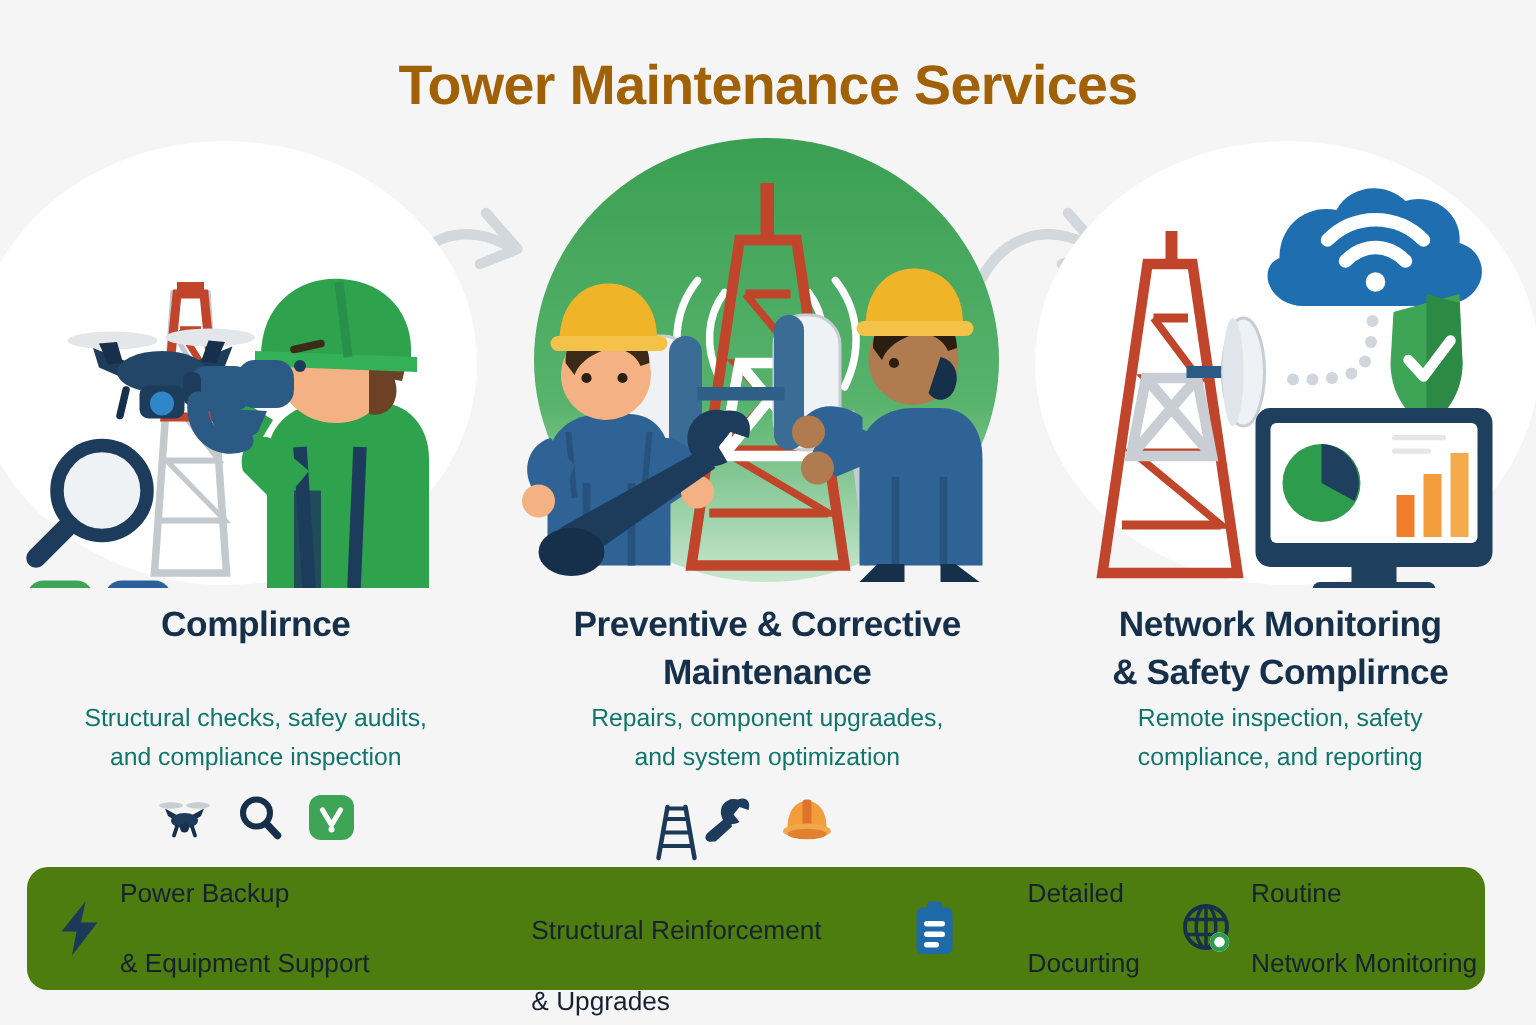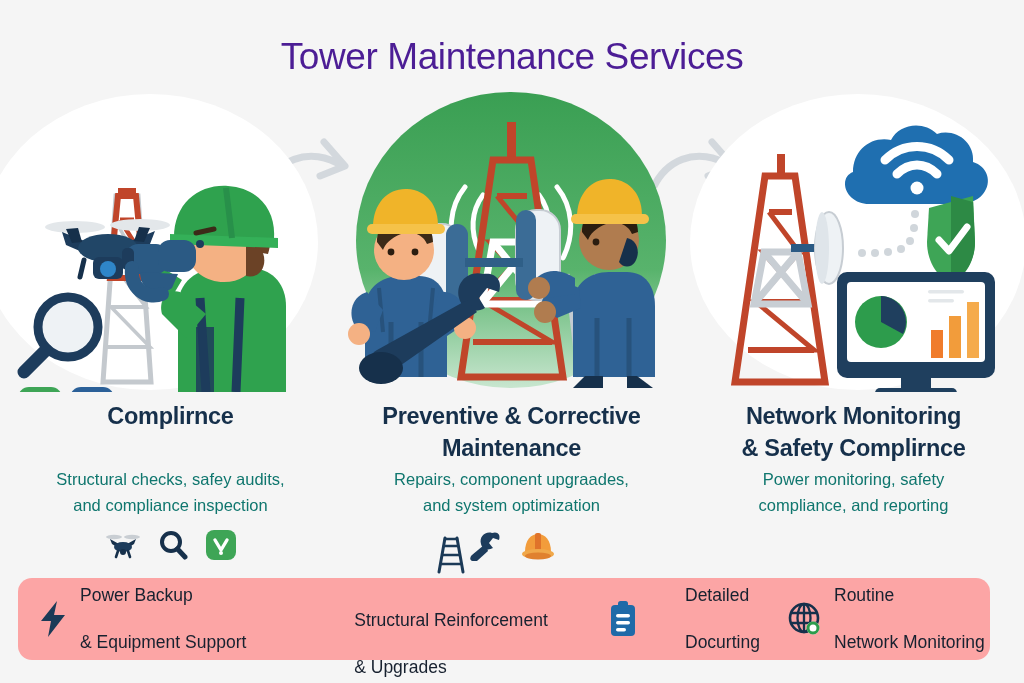--- a/index.html
+++ b/index.html
@@ -7,22 +7,22 @@
     width: 1024px; height: 683px;
     background: #f5f5f5;
     font-family: "Liberation Sans", sans-serif;
     overflow: hidden;
   }
   #page { position: relative; width: 1024px; height: 683px; background: #f5f5f5; }
 
   .title {
     position: absolute; top: 36px; left: 0; width: 1024px;
     text-align: center;
-    font-size: 37px; font-weight: 400; letter-spacing: -0.4px;
-    color: #4c1d95;
+    font-size: 37px; font-weight: 700; letter-spacing: -0.4px;
+    color: #a16207;
   }
 
   
   .panel { position: absolute; top: 92px; width: 341px; height: 470px; }
   #panel-1 { left: 0; }
   #panel-2 { left: 341px; }
   #panel-3 { left: 683px; }
 
   .art { position: absolute; top: 0; left: 0; width: 341px; height: 300px; }
   .art svg { position: absolute; top: 0; left: 0; }
@@ -40,21 +40,21 @@
   }
   .panel-icons {
     position: absolute; left: 0; width: 341px; top: 438px;
     display: flex; justify-content: center; align-items: center; gap: 18px;
   }
 
   
   .footer {
     position: absolute; left: 18px; top: 578px;
     width: 972px; height: 82px;
-    background: #fca5a5; border-radius: 14px;
+    background: #4d7c0f; border-radius: 14px;
     display: flex; align-items: center;
   }
   .footer-item {
     display: flex; align-items: center; gap: 12px;
     padding-left: 20px;
   }
   #footer-item-0 { width: 276px; }
   #footer-item-1 { width: 300px; padding-left: 14px; flex-direction: column; }
   #footer-item-2 { width: 184px; padding-left: 14px; gap: 47px; }
   #footer-item-3 { width: 212px; padding-left: 10px; }
@@ -364,21 +364,21 @@
           <rect x="192" y="296" width="82" height="10" rx="5" fill="#1f3f5e"></rect>
         </g>
       </svg>
     </div>
 
     <div class="panel-title">
       <div>Network Monitoring</div>
       <div>&amp; Safety Complirnce</div>
     </div>
     <div class="panel-desc">
-      <div>Power monitoring, safety</div>
+      <div>Remote inspection, safety</div>
       <div>compliance, and reporting</div>
     </div>
   </div>
 
   <div class="footer">
 
     <div class="footer-item" id="footer-item-0">
       <svg class="fi-icon" width="30" height="38" viewBox="0 0 30 38">
         <path d="M19 1 L3 21 L13 21 L10 37 L27 15 L16 15 Z" fill="#1b3a57"></path>
       </svg>

